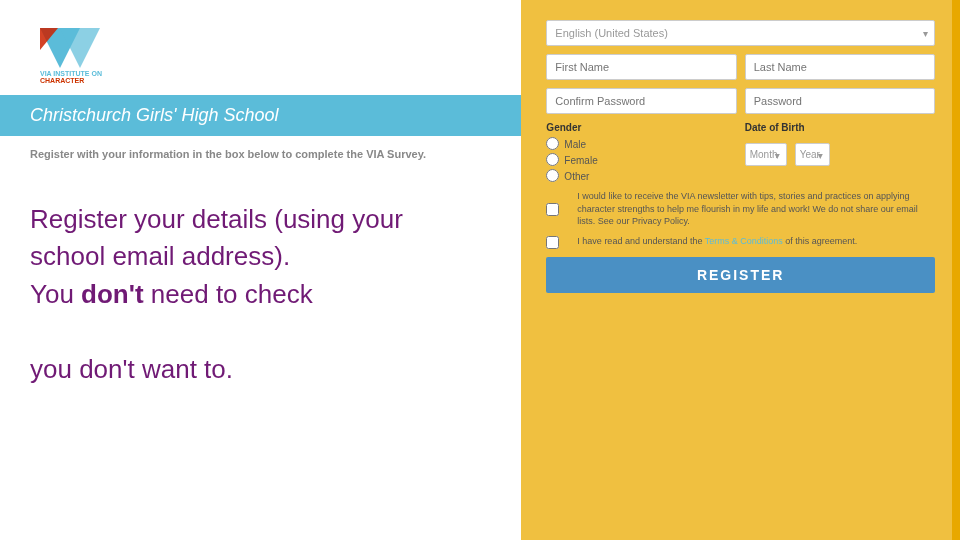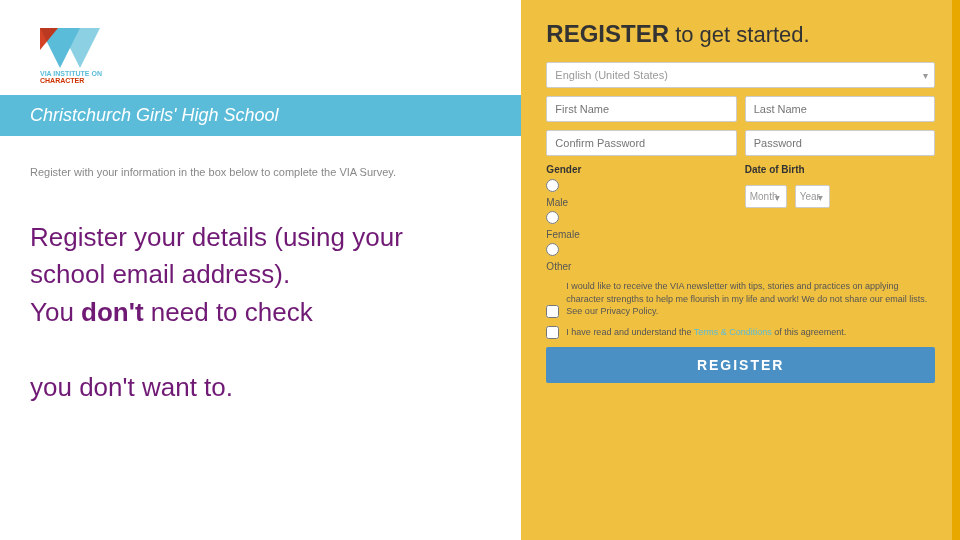--- a/index.html
+++ b/index.html
@@ -50,24 +50,25 @@
       color: #fff;
       font-size: 18px;
       font-weight: 400;
       padding: 10px 30px;
       margin: 0;
       font-style: italic;
     }
 
     
     .register-small-text {
-      padding: 28px 30px 8px 30px;
+      padding: 10px 30px 8px 30px;
       font-size: 11px;
       color: #888;
       line-height: 1.5;
+      font-weight: bold;
     }
 
     
     .instruction-text {
       padding: 30px 30px 20px 30px;
       font-size: 26px;
       color: #701a75;
       line-height: 1.45;
       font-weight: 400;
     }
@@ -153,25 +154,24 @@
       font-weight: bold;
       margin-bottom: 4px;
     }
     .radio-group {
       display: flex;
       flex-direction: column;
       gap: 3px;
     }
     .radio-item {
       display: flex;
-      align-items: flex-start;
+      align-items: flex-end;
       gap: 5px;
       font-size: 10px;
       color: #555;
-      flex-direction: column;
     }
     .radio-item input[type="radio"] {
       width: auto;
       margin: 0;
       accent-color: #e8a800;
     }
 
     .dob-section {
       flex: 1;
     }
@@ -189,22 +189,22 @@
       flex: 1;
       font-size: 10px;
       padding: 5px 4px;
     }
 
     .checkbox-section {
       margin-bottom: 8px;
     }
     .checkbox-item {
       display: flex;
-      align-items: flex-end;
-      gap: 7px;
+      align-items: center;
+      gap: 18px;
       margin-bottom: 6px;
     }
     .checkbox-item input[type="checkbox"] {
       margin-top: 2px;
       flex-shrink: 0;
       accent-color: #e8a800;
     }
     .checkbox-item .cb-text {
       font-size: 9px;
       color: #555;
@@ -289,23 +289,20 @@
       <span>you don't want to.</span>
     </div>
 
   </div>
 
   <div class="right-panel">
     <div class="scrollbar-accent"></div>
 
     <div class="right-panel-inner">
 
-      <div class="register-title">
-        <span class="reg-bold">REGISTER</span><span> to get started.</span>
-      </div>
 
       
       <div class="form-group select-wrapper">
         <select>
           <option>English (United States)</option>
         </select>
       </div>
 
       
       <div class="form-row">

